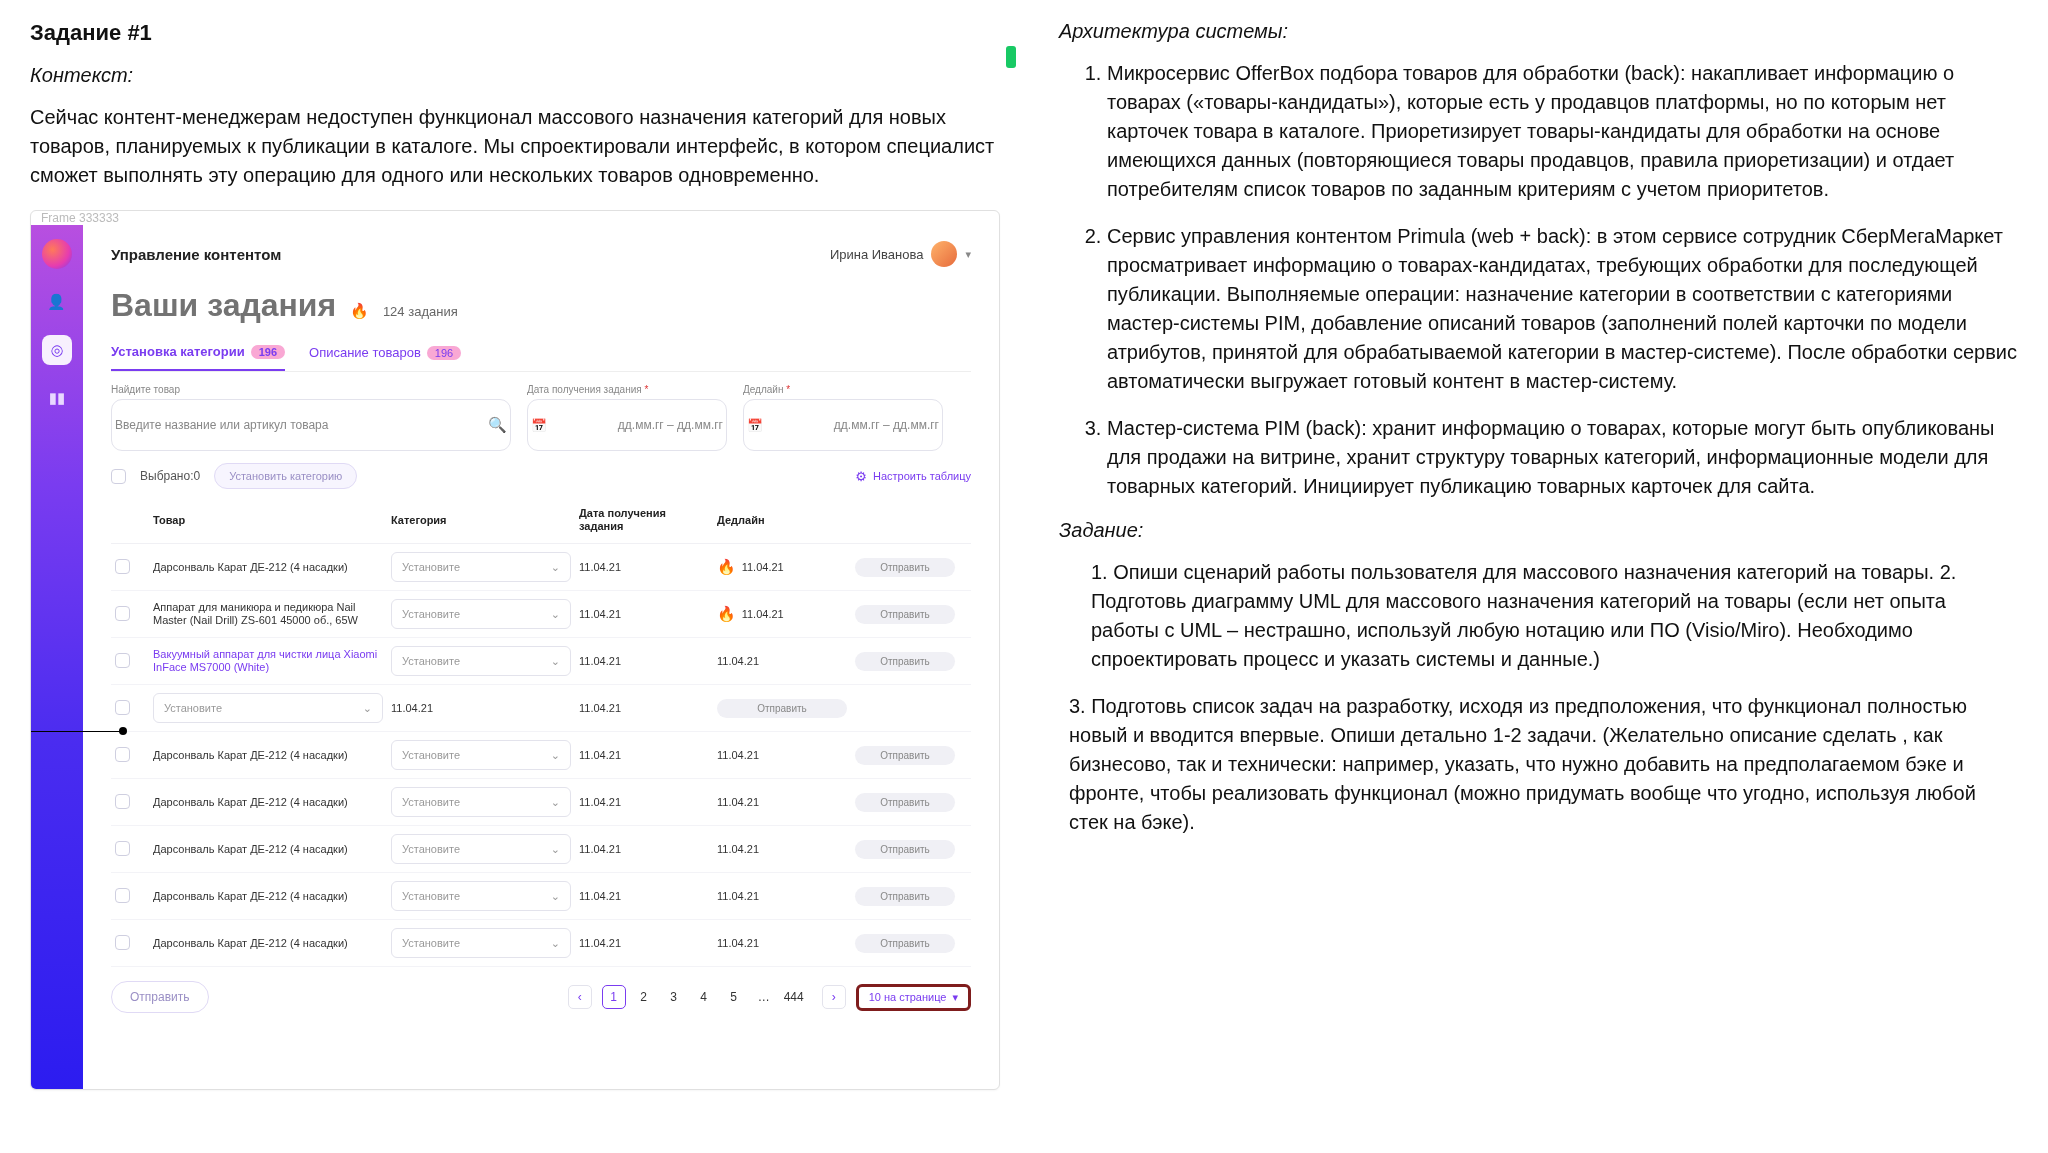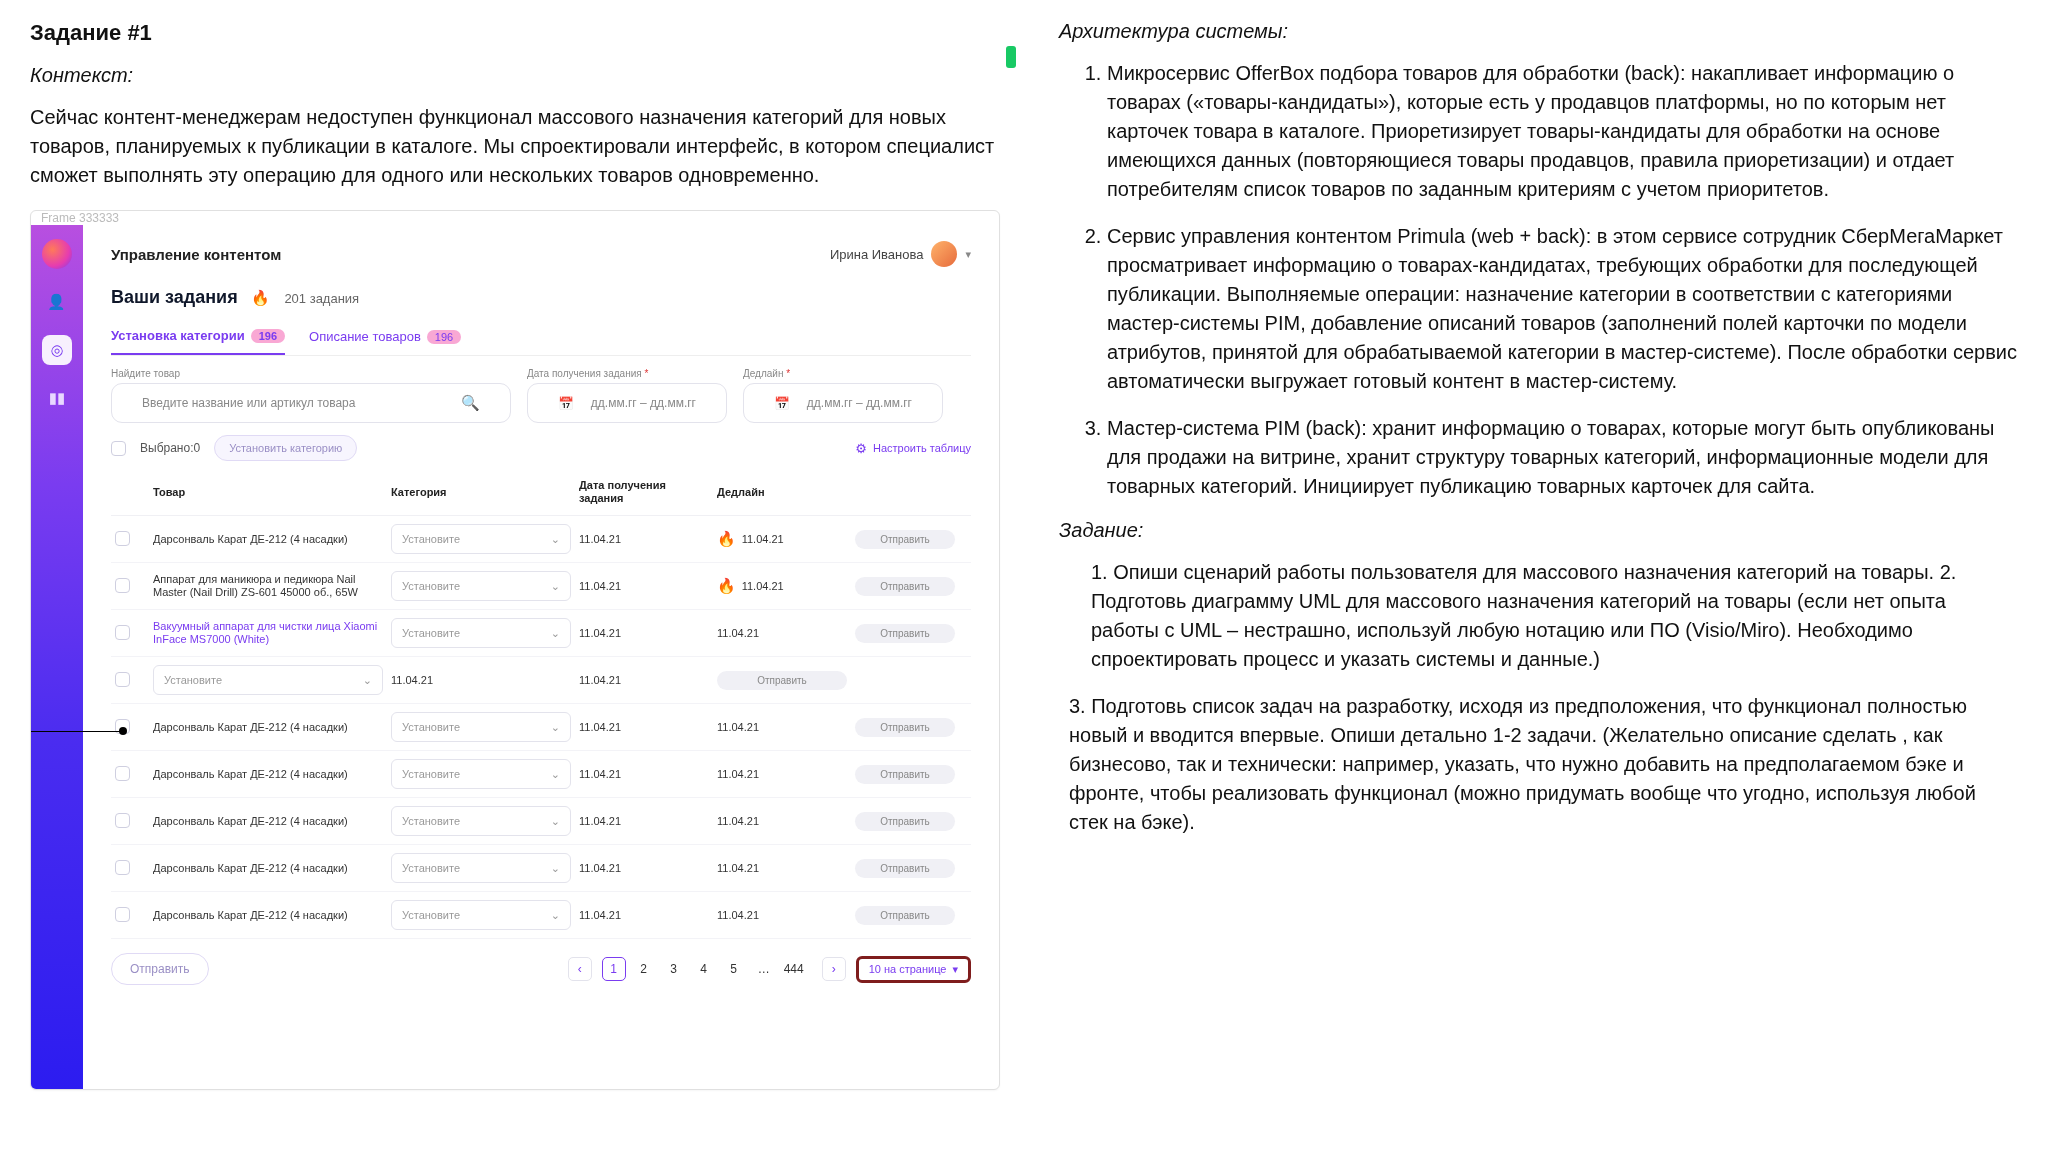--- a/index.html
+++ b/index.html
@@ -58,33 +58,33 @@
     color: #e8d8ff; font-size: 15px; border-radius: 8px;
   }
   .sidebar-icon.active { background: rgba(255,255,255,0.92); color: #7a3cf0; }
   .main { flex: 1; padding: 16px 28px 16px 28px; overflow: hidden; }
   .topbar { display:flex; justify-content:space-between; align-items:center; margin-bottom: 20px; }
   .topbar-title { font-size: 15px; font-weight: 600; color: #222; }
   .topbar-user { display:flex; align-items:center; gap:8px; font-size:13px; color:#444; }
   .avatar { width:26px; height:26px; border-radius:50%; background: linear-gradient(135deg,#ffb36b,#e66b3c); }
   .chev { color:#888; font-size:11px; }
   .page-title-row { display:flex; align-items:baseline; gap:14px; margin-bottom: 14px; }
-  .page-title { font-size:18px; font-weight:800; color:#0f172a; }
+  .page-title { font-size:32px; font-weight:800; color:#737373; }
   .fire { color:#ff6a00; font-size:15px; }
   .task-count { font-size:13px; color:#666; }
   .tabs { display:flex; gap:24px; border-bottom:1px solid #eee; margin-bottom:12px; }
   .tab { font-size:13px; color:#7a3cf0; padding:6px 0 10px 0; cursor:pointer; display:flex; gap:6px; align-items:center; }
   .tab.active { border-bottom:2px solid #7a3cf0; font-weight:600; }
   .badge { background:#f9a8d4; color:#7a3cf0; border-radius:10px; padding:1px 8px; font-size:11px; }
   .filters { display:flex; gap:16px; margin-bottom:12px; }
   .filter-group { display:flex; flex-direction:column; gap:4px; }
   .filter-label { font-size:10px; color:#888; }
   .req { color:#d33; }
   .input {
-    height:40px; border:1px solid #e3e3ec; border-radius:11px; padding:0 30px;
+    height:52px; border:1px solid #e3e3ec; border-radius:11px; padding:0 3px;
     font-size:12px; color:#888; display:flex; align-items:center; justify-content:space-between;
     background:#fff;
   }
   .input.search { width:400px; }
   .input.date { width:200px; gap:6px; }
   .search-icon { color:#aaa; font-size:15px; }
   .cal-icon { color:#bbb; font-size:13px; }
   .toolbar-row { display:flex; justify-content:space-between; align-items:center; margin:6px 0 8px 0; }
   .toolbar-left { display:flex; align-items:center; gap:14px; font-size:12px; color:#555; }
   .chk { width:15px; height:15px; border:1.5px solid #cfcfe0; border-radius:4px; display:inline-block; }
@@ -172,21 +172,21 @@
             <div class="topbar-user">
               <span>Ирина Иванова</span>
               <span class="avatar"></span>
               <span class="chev">▾</span>
             </div>
           </div>
 
           <div class="page-title-row">
             <div class="page-title">Ваши задания</div>
             <span class="fire">🔥</span>
-            <span class="task-count">201 задания</span>
+            <span class="task-count">124 задания</span>
           </div>
 
           <div class="tabs" id="tabs">
               <div class="tab active">
                 <span>Установка категории</span>
                 <span class="badge">196</span>
               </div>
               <div class="tab">
                 <span>Описание товаров</span>
                 <span class="badge">196</span>

